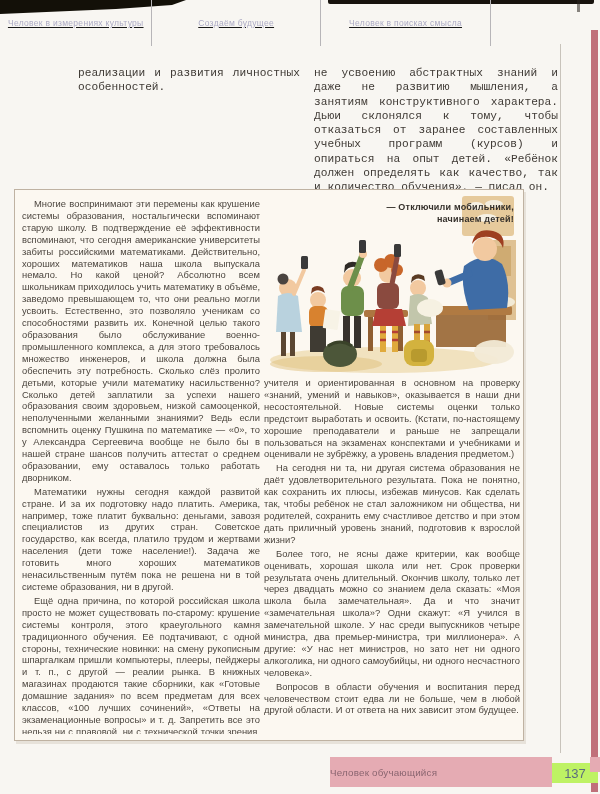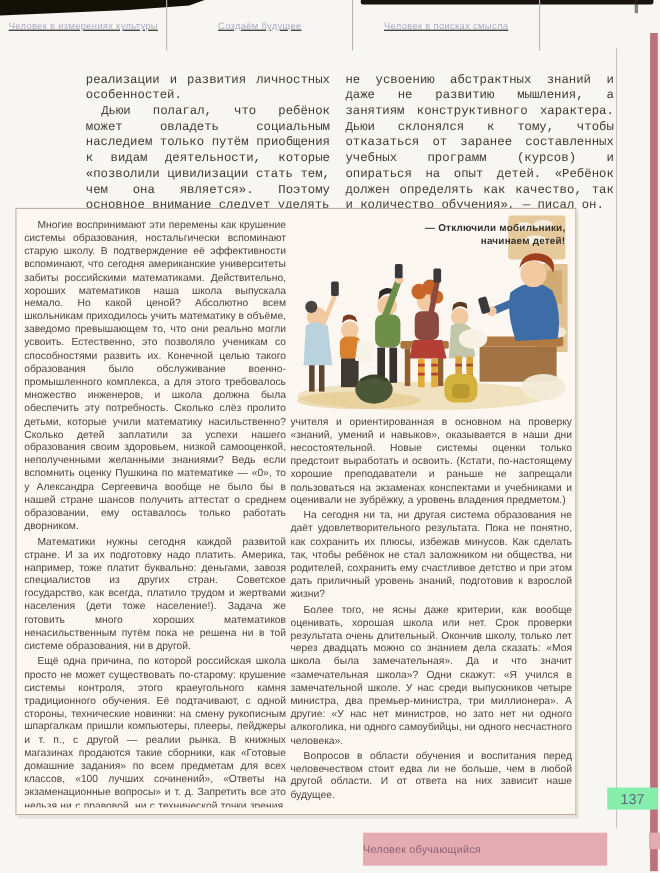--- a/index.html
+++ b/index.html
@@ -46,23 +46,23 @@
   
   .illo{position:relative;width:256px;height:180px;margin-bottom:3px;}
   .illo-caption{position:absolute;top:8px;left:30px;right:6px;text-align:right;
                 font-size:9px;line-height:11.5px;color:#35302b;font-weight:bold;letter-spacing:.2px;}
   .illo svg{position:absolute;top:0;left:0;}
 
   
   .footer-band{position:absolute;top:757px;left:330px;width:222px;height:30px;background:#e5abb3;
                display:flex;align-items:center;justify-content:flex-start;padding-right:21px;box-sizing:border-box;}
   .footer-label{font-size:9.8px;color:#8a6570;letter-spacing:.2px;}
-  .footer-page{position:absolute;top:716px;left:552px;width:46px;height:20px;
+  .footer-page{position:absolute;top:763px;left:552px;width:46px;height:20px;
                display:flex;align-items:center;justify-content:center;
-               font-size:13px;color:#5c6c7e;background:#86efac;}
+               font-size:13px;color:#5c6c7e;background:#bef264;}
   .footer-band-end{position:absolute;top:757px;left:590px;width:10px;height:15px;background:#e5abb3;}
 </style>
 </head>
 <body>
 
 <div class="sheet">
 
   <svg class="scan-wedge" width="190" height="16" viewBox="0 0 190 16">
     <path d="M0,0 L186,0 L172,5 L116,9 L0,14 Z" fill="#131008"></path>
   </svg>
@@ -80,21 +80,20 @@
     </div>
     <div class="tab-cell c2">
       <span class="tab-label">Человек в поисках смысла</span>
     </div>
     <div class="tab-cell c4"></div>
   </div>
 
   <div class="intro">
     <div class="col-l">
       <p>реализации и развития личностных особенностей.</p>
-      <p class="ind">Дьюи полагал, что ребёнок может овладеть социальным наследием только путём приобщения к видам деятельности, которые «позволили цивилизации стать тем, чем она является». Поэтому основное внимание следует уделять</p>
     </div>
     <div class="col-r">
       <p>не усвоению абстрактных знаний и даже не развитию мышления, а занятиям конструктивного характера. Дьюи склонялся к тому, чтобы отказаться от заранее составленных учебных программ (курсов) и опираться на опыт детей. «Ребёнок должен определять как качество, так и количество обучения», — писал он.</p>
     </div>
   </div>
 
   <div class="feature-box">
     <div class="box-left">
       <p class="ind">Многие воспринимают эти перемены как крушение системы образования, ностальгически вспоминают старую школу. В подтверждение её эффективности вспоминают, что сегодня американские университеты забиты российскими математиками. Действительно, хороших математиков наша школа выпускала немало. Но какой ценой? Абсолютно всем школьникам приходилось учить математику в объёме, заведомо превышающем то, что они реально могли усвоить. Естественно, это позволяло ученикам со способностями развить их. Конечной целью такого образования было обслуживание военно-промышленного комплекса, а для этого требовалось множество инженеров, и школа должна была обеспечить эту потребность. Сколько слёз пролито детьми, которые учили математику насильственно? Сколько детей заплатили за успехи нашего образования своим здоровьем, низкой самооценкой, неполученными желанными знаниями? Ведь если вспомнить оценку Пушкина по математике — «0», то у Александра Сергеевича вообще не было бы в нашей стране шансов получить аттестат о среднем образовании, ему оставалось только работать дворником.</p>
       <p class="ind">Математики нужны сегодня каждой развитой стране. И за их подготовку надо платить. Америка, например, тоже платит буквально: деньгами, завозя специалистов из других стран. Советское государство, как всегда, платило трудом и жертвами населения (дети тоже население!). Задача же готовить много хороших математиков ненасильственным путём пока не решена ни в той системе образования, ни в другой.</p>
@@ -179,21 +178,21 @@
           <rect x="147" y="155" width="16" height="13" rx="4" fill="#b89a2e"></rect>
         </svg>
         <div class="illo-caption">
           <div>— Отключили мобильники,</div>
           <div>начинаем детей!</div>
         </div>
       </div>
       <p>учителя и ориентированная в основном на проверку «знаний, умений и навыков», оказывается в наши дни несостоятельной. Новые системы оценки только предстоит выработать и освоить. (Кстати, по-настоящему хорошие преподаватели и раньше не запрещали пользоваться на экзаменах конспектами и учебниками и оценивали не зубрёжку, а уровень владения предметом.)</p>
       <p class="ind">На сегодня ни та, ни другая система образования не даёт удовлетворительного результата. Пока не понятно, как сохранить их плюсы, избежав минусов. Как сделать так, чтобы ребёнок не стал заложником ни общества, ни родителей, сохранить ему счастливое детство и при этом дать приличный уровень знаний, подготовив к взрослой жизни?</p>
       <p class="ind">Более того, не ясны даже критерии, как вообще оценивать, хорошая школа или нет. Срок проверки результата очень длительный. Окончив школу, только лет через двадцать можно со знанием дела сказать: «Моя школа была замечательная». Да и что значит «замечательная школа»? Одни скажут: «Я учился в замечательной школе. У нас среди выпускников четыре министра, два премьер-министра, три миллионера». А другие: «У нас нет министров, но зато нет ни одного алкоголика, ни одного самоубийцы, ни одного несчастного человека».</p>
-      <p class="ind">Вопросов в области обучения и воспитания перед человечеством стоит едва ли не больше, чем в любой другой области. И от ответа на них зависит наше будущее.</p>
+      <p class="ind">Вопросов в области обучения и воспитания перед человечеством стоит едва ли не больше, чем в любой другой области. И от ответа на них зависит этом будущее.</p>
     </div>
   </div>
 
   <div class="footer-band">
     <span class="footer-label">Человек обучающийся</span>
   </div>
   <div class="footer-page">137</div>
   <div class="footer-band-end"></div>
 
 </div>

